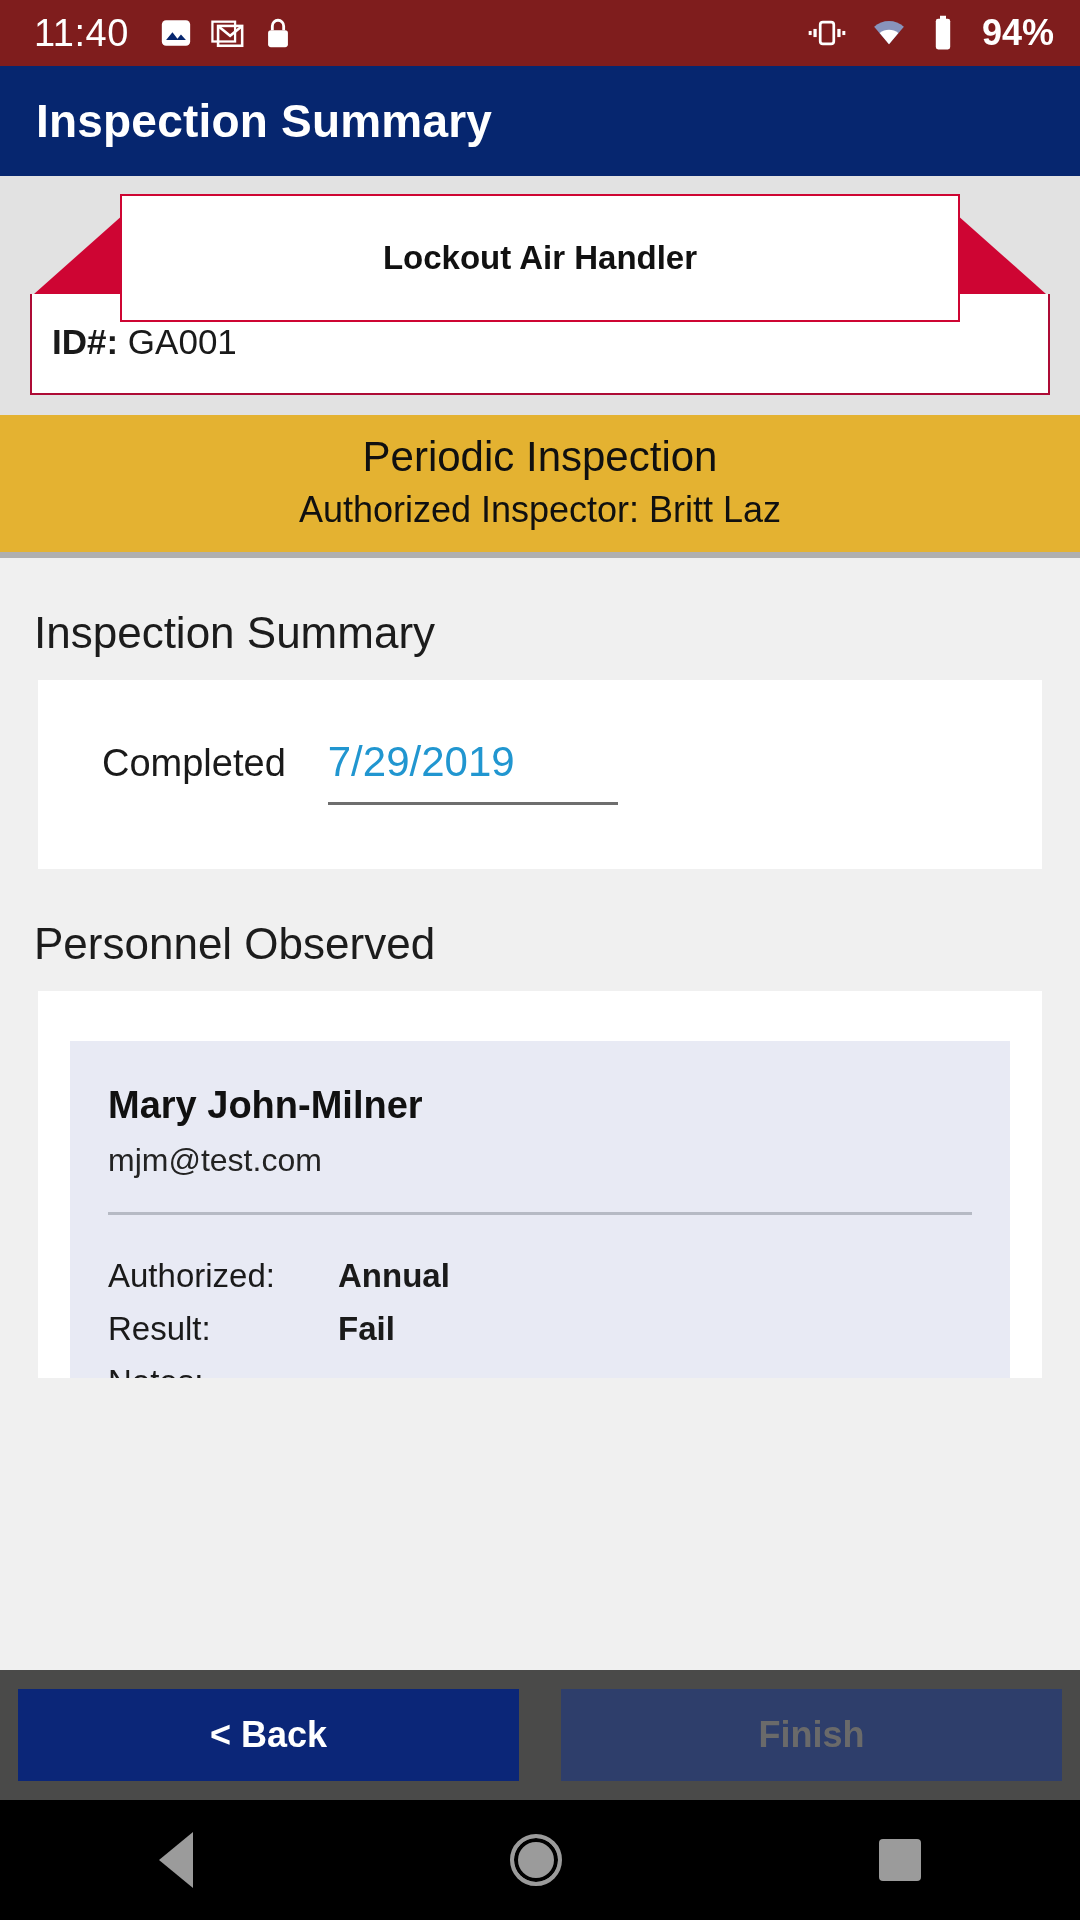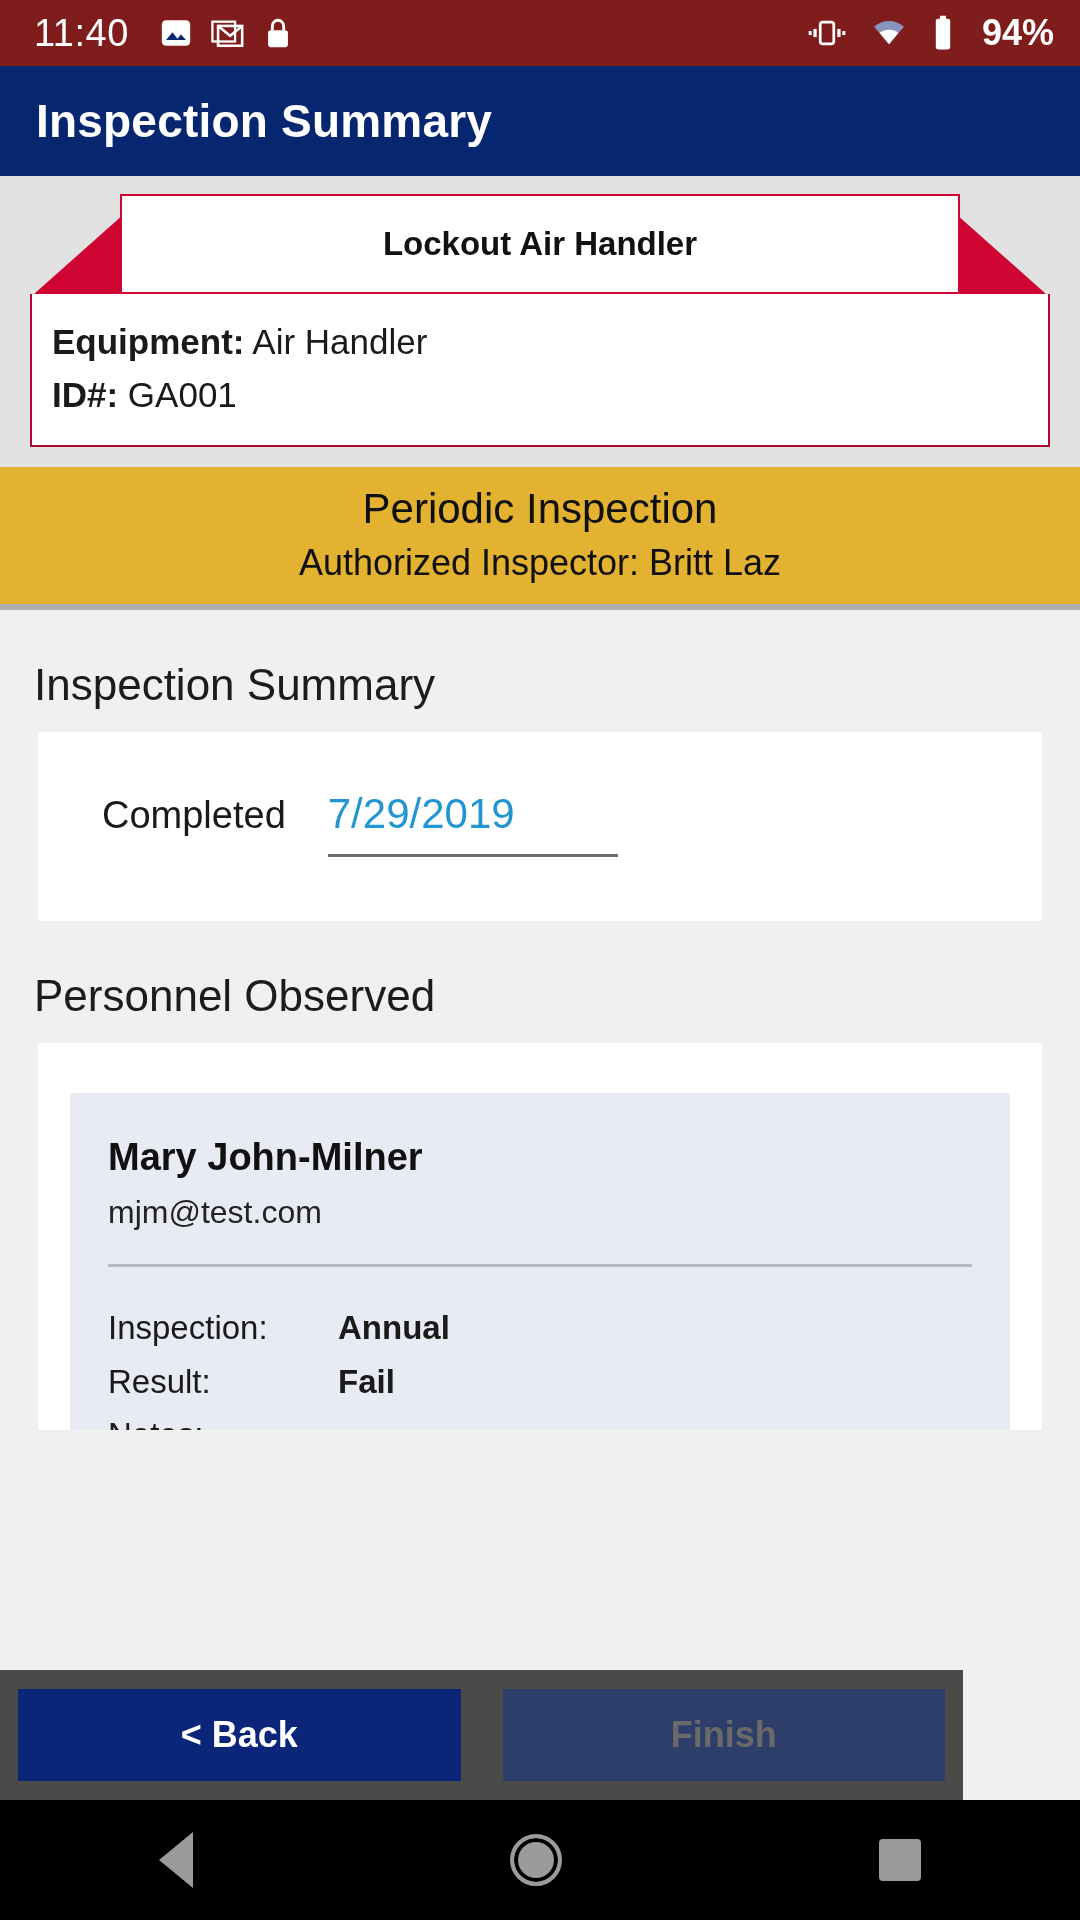--- a/index.html
+++ b/index.html
@@ -35,21 +35,21 @@
 
   
   .ribbon-zone { background:#E2E2E2; padding:18px 0 20px 0; }
   .ribbon-wrap { position:relative; width:1080px; height:100px; }
   .ribbon-tail-l, .ribbon-tail-r {
     position:absolute; top:20px; width:90px; height:80px; background:#CE0533;
   }
   .ribbon-tail-l { left:34px;  clip-path:polygon(100% 0, 100% 100%, 0 100%); }
   .ribbon-tail-r { right:34px; clip-path:polygon(0 0, 100% 100%, 0 100%); }
   .ribbon-head {
-    position:absolute; left:120px; right:120px; top:0; height:100px;
+    position:absolute; left:120px; right:120px; top:0; height:128px;
     background:#fff; border:2px solid #CE0533;
     display:flex; align-items:center; justify-content:center;
   }
   .ribbon-head-text { font-size:33px; font-weight:700; color:#111; }
 
   .equip-card {
     margin:0 30px; background:#fff;
     border:2px solid #AD0B35; border-top:none;
     padding:22px 20px 24px 20px;
   }
@@ -85,21 +85,21 @@
   .person-box { background:#E8EAF4; margin:0 32px 0 32px; padding:40px 38px 54px 38px; }
   .person-name { font-size:38px; font-weight:700; color:#111; line-height:1.3; }
   .person-email { font-size:32px; color:#232323; margin-top:10px; line-height:1.3; }
   .person-div { height:3px; background:#B6BAC4; margin:30px 0 34px 0; }
   .det-row { display:flex; font-size:33px; color:#1a1a1a; line-height:1.62; }
   .det-label { min-width:230px; }
   .det-value { font-weight:700; }
 
   
   .actionbar {
-    position:absolute; left:0; bottom:120px; width:963px; height:130px;
+    position:absolute; left:0; bottom:120px; width:1080px; height:130px;
     background:#4A4A49; display:flex; align-items:center; gap:42px;
     padding:0 18px;
   }
   .btn {
     flex:1; height:92px; display:flex; align-items:center; justify-content:center;
     font-size:36px; font-weight:700; border:none;
   }
   .btn-back { background:#0B2678; color:#fff; }
   .btn-finish { background:#2E3E6B; color:#6A6A6A; }
 
@@ -174,24 +174,20 @@
   <div class="ribbon-zone">
     <div class="ribbon-wrap">
       <div class="ribbon-tail-l"></div>
       <div class="ribbon-tail-r"></div>
       <div class="ribbon-head">
         <span class="ribbon-head-text">Lockout Air Handler</span>
       </div>
     </div>
     <div class="equip-card">
       <div class="equip-row">
-        <b>Equipment:</b>
-        <span class="val">Air Handler</span>
-      </div>
-      <div class="equip-row">
         <b>ID#:</b>
         <span class="val">GA001</span>
       </div>
     </div>
   </div>
 
   <div class="gold-band">
     <div class="gold-l1">Periodic Inspection</div>
     <div class="gold-l2">Authorized Inspector: Britt Laz</div>
   </div>
@@ -208,21 +204,21 @@
     </div>
 
     <div class="section-title">Personnel Observed</div>
 
     <div class="white-card personnel-card">
       <div class="person-box">
         <div class="person-name">Mary John-Milner</div>
         <div class="person-email">mjm@test.com</div>
         <div class="person-div"></div>
         <div class="det-row">
-          <span class="det-label">Inspection:</span>
+          <span class="det-label">Authorized:</span>
           <span class="det-value">Annual</span>
         </div>
         <div class="det-row">
           <span class="det-label">Result:</span>
           <span class="det-value">Fail</span>
         </div>
         <div class="det-row">
           <span class="det-label">Notes:</span>
           <span class="det-value"></span>
         </div>

